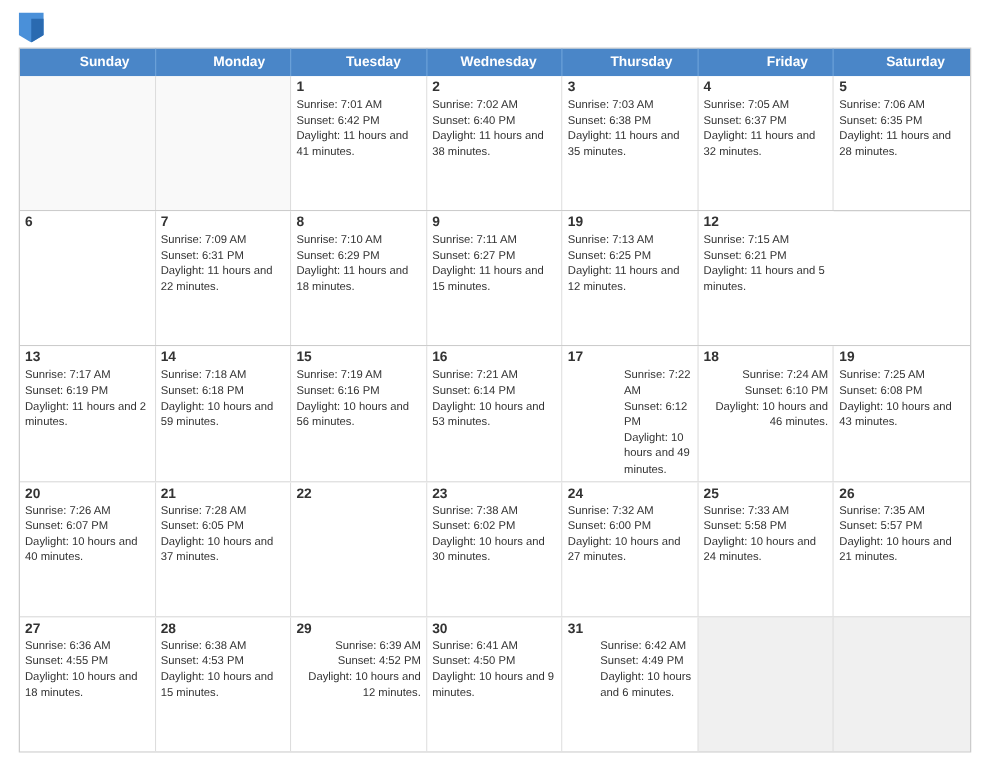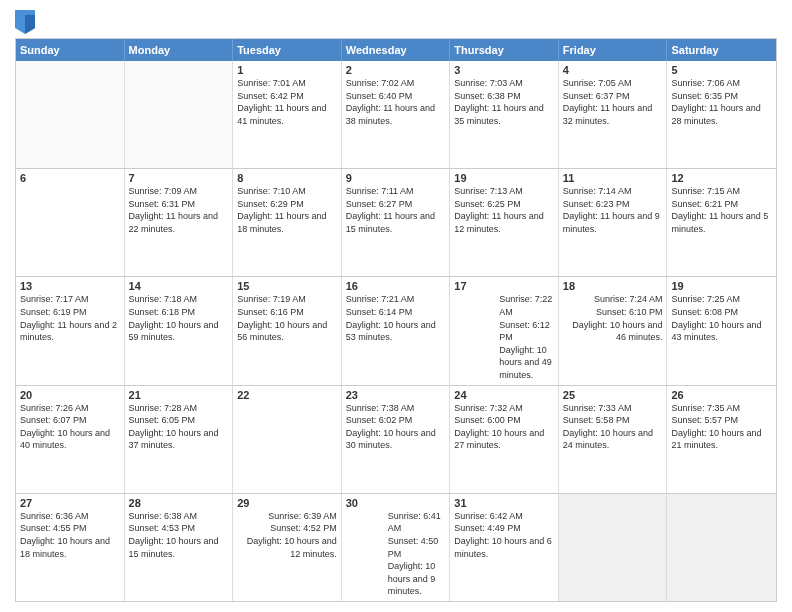--- a/index.html
+++ b/index.html
@@ -65,25 +65,25 @@
       display: flex;
       flex-direction: column;
       border: 1px solid #ccc;
     }
     .cal-header-row {
       display: grid;
       grid-template-columns: repeat(7, 1fr);
       background: #4a86c8;
     }
     .cal-header-cell {
-      padding: 5px 4px;
+      padding: 5px 20px;
       color: #fff;
       font-size: 11px;
       font-weight: bold;
-      text-align: left;
+      text-align: right;
       border-right: 1px solid #6aa0d8;
     }
     .cal-header-cell:last-child { border-right: none; }
     .cal-body {
       flex: 1;
       display: flex;
       flex-direction: column;
     }
     .cal-week {
       display: grid;
@@ -202,26 +202,20 @@
 Sunset: 6:27 PM
 Daylight: 11 hours and 15 minutes.</div>
           </div>
           <div class="cal-cell">
             <span class="day-num">19</span>
             <div class="day-info" style="white-space: pre-line;">Sunrise: 7:13 AM
 Sunset: 6:25 PM
 Daylight: 11 hours and 12 minutes.</div>
           </div>
           <div class="cal-cell">
-            <span class="day-num">11</span>
-            <div class="day-info" style="white-space: pre-line;">Sunrise: 7:14 AM
-Sunset: 6:23 PM
-Daylight: 11 hours and 9 minutes.</div>
-          </div>
-          <div class="cal-cell">
             <span class="day-num">12</span>
             <div class="day-info" style="white-space: pre-line;">Sunrise: 7:15 AM
 Sunset: 6:21 PM
 Daylight: 11 hours and 5 minutes.</div>
           </div>
         </div>
         <div class="cal-week">
           <div class="cal-cell">
             <span class="day-num">13</span>
             <div class="day-info" style="white-space: pre-line;">Sunrise: 7:17 AM
@@ -320,27 +314,27 @@
 Daylight: 10 hours and 15 minutes.</div>
           </div>
           <div class="cal-cell">
             <span class="day-num">29</span>
             <div class="day-info" style="white-space: pre-line; text-align: right;">Sunrise: 6:39 AM
 Sunset: 4:52 PM
 Daylight: 10 hours and 12 minutes.</div>
           </div>
           <div class="cal-cell">
             <span class="day-num">30</span>
-            <div class="day-info" style="white-space: pre-line; margin-left: 42px;">Sunrise: 6:41 AM
+            <div class="day-info" style="white-space: pre-line;">Sunrise: 6:41 AM
 Sunset: 4:50 PM
 Daylight: 10 hours and 9 minutes.</div>
           </div>
           <div class="cal-cell">
             <span class="day-num">31</span>
-            <div class="day-info" style="white-space: pre-line;">Sunrise: 6:42 AM
+            <div class="day-info" style="white-space: pre-line; margin-left: 26px;">Sunrise: 6:42 AM
 Sunset: 4:49 PM
 Daylight: 10 hours and 6 minutes.</div>
           </div>
           <div class="cal-cell empty shaded"></div>
           <div class="cal-cell empty shaded"></div>
         </div>
       </div>
   </div>
 </div>
 

